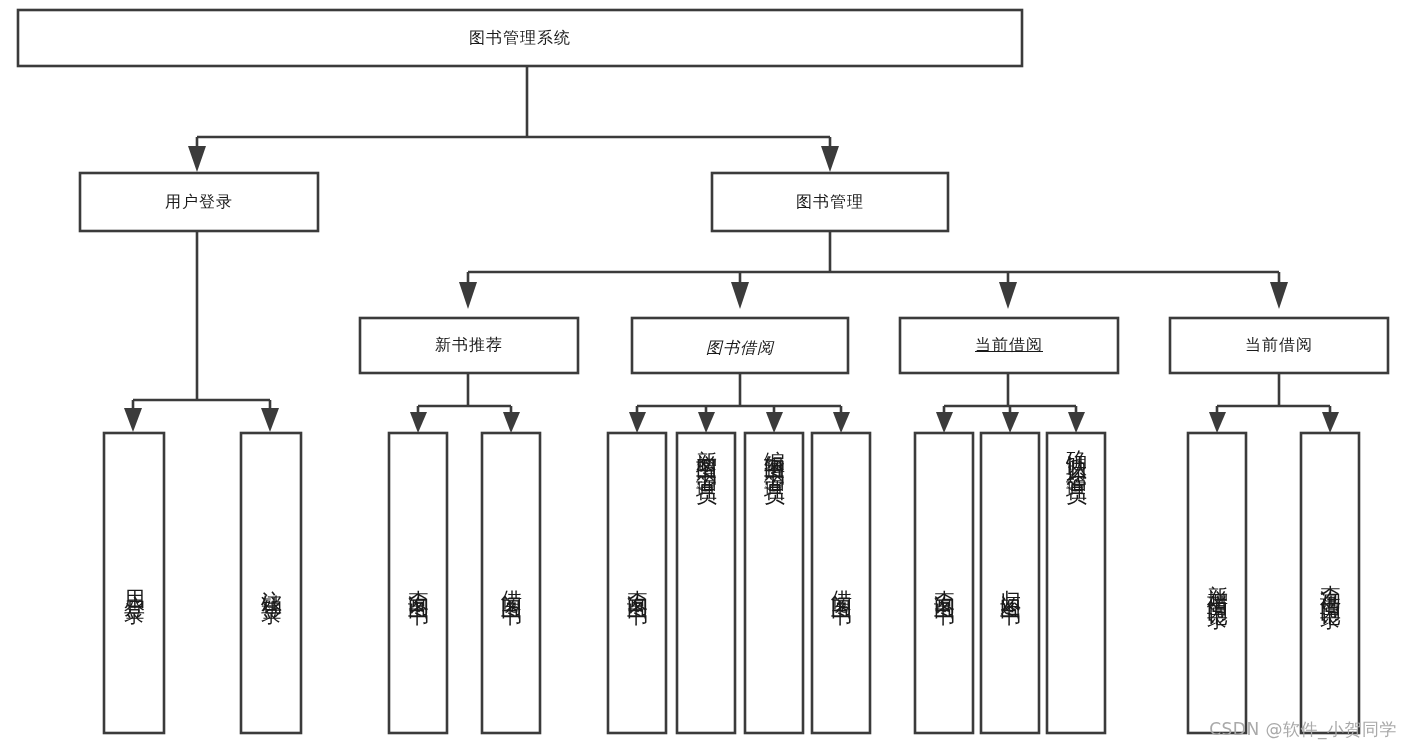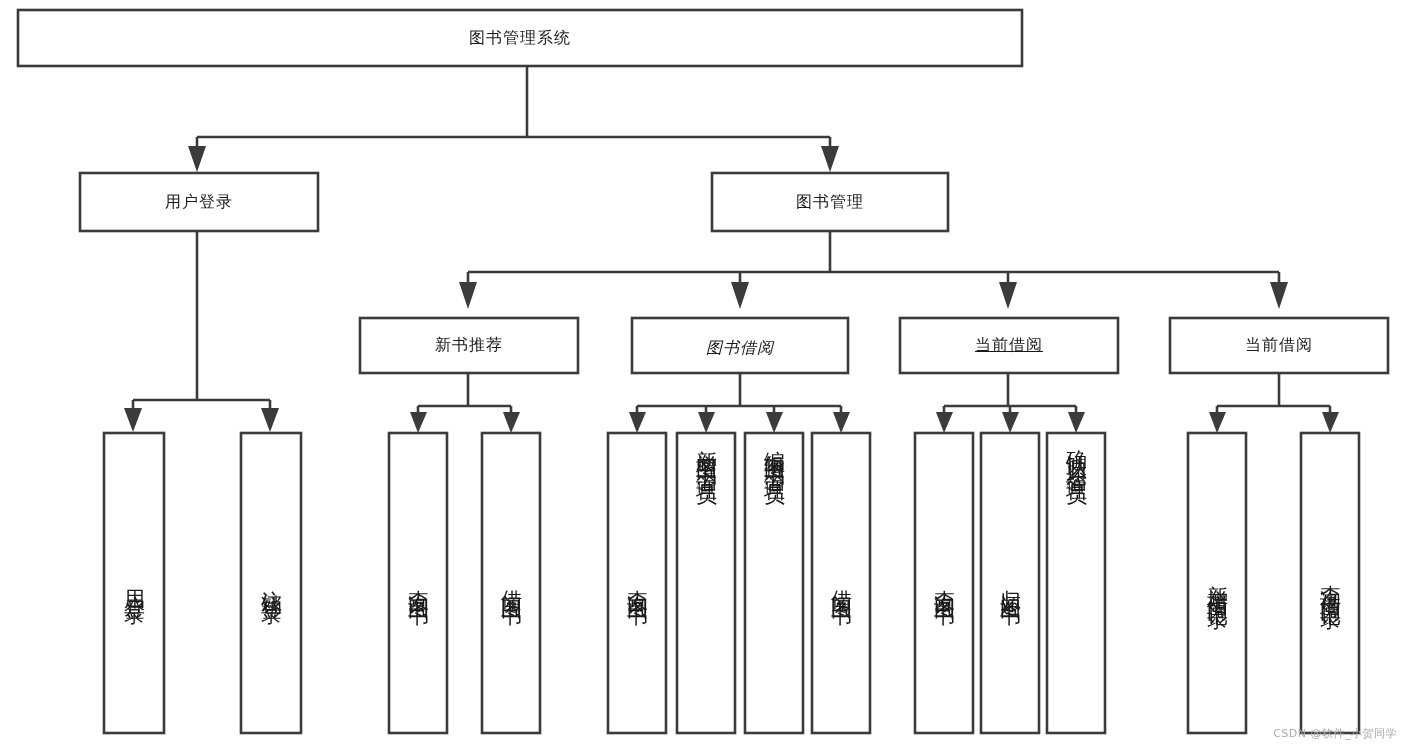--- a/index.html
+++ b/index.html
@@ -67,21 +67,21 @@
     text-orientation: upright;
     letter-spacing: 5px;
     line-height: 1;
     white-space: nowrap;
   }
   .watermark {
     position: absolute;
     right: 8px;
     bottom: 6px;
     color: #a9a9a9;
-    font-size: 11px;
+    font-size: 17px;
     letter-spacing: 0.5px;
     white-space: nowrap;
   }
 </style>
 </head>
 <body>
 
 <div id="diagram-root">
 
   <svg class="diagram-canvas" viewBox="0 0 1405 747">

